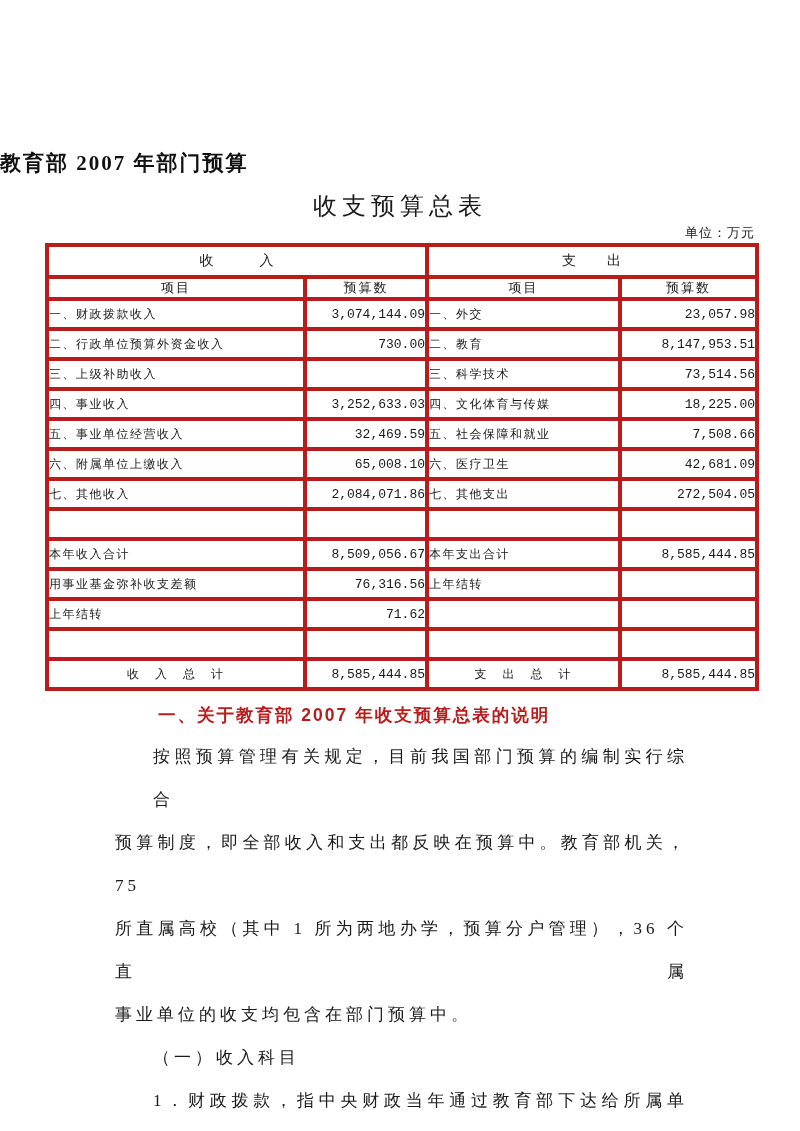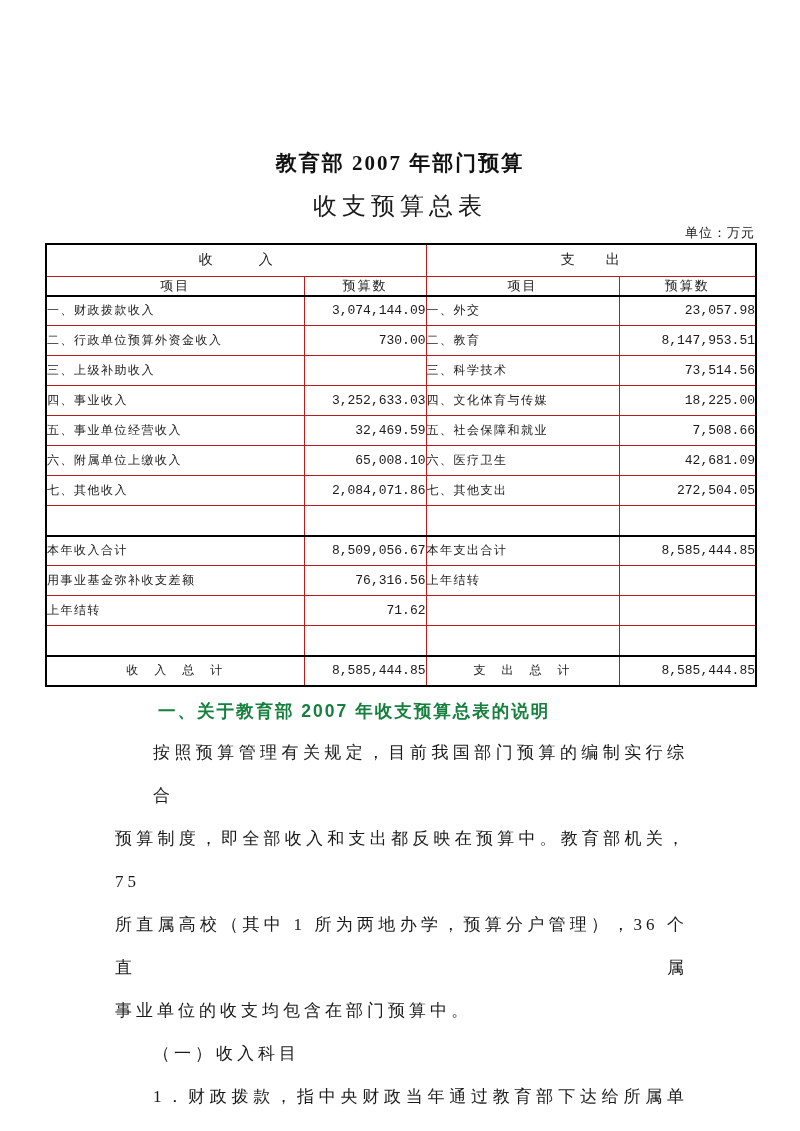--- a/index.html
+++ b/index.html
@@ -2,38 +2,38 @@
 <html lang="zh"><head>
 <meta charset="utf-8">
 <style>
   html, body { margin: 0; padding: 0; background: #e8e8e8; }
   .page {
     width: 800px; height: 1131px; background: #ffffff; margin: 0 auto;
     box-sizing: border-box; padding-top: 148px; position: relative;
     font-family: "Liberation Serif", serif; color: #1a1a1a; overflow: hidden;
   }
   .doc-title {
-    text-align: center; font-size: 21px; font-weight: bold;
+    text-align: left; font-size: 21px; font-weight: bold;
     letter-spacing: 2px; line-height: 30px; color: #111;
   }
   .doc-subtitle {
     text-align: center; font-size: 24px; font-weight: normal;
     letter-spacing: 5px; line-height: 25px; margin-top: 16px;
   }
   .table-area { margin: 0 45px; }
   .unit-label {
     text-align: right; font-size: 13px; letter-spacing: 1px;
     margin-top: 6px; margin-bottom: 2px; line-height: 16px;
   }
   table.budget {
     width: 710px; border-collapse: collapse; table-layout: fixed;
     border: 2px solid #000;
   }
   table.budget th, table.budget td {
-    border: 1px solid #b91c1c; overflow: hidden; white-space: nowrap;
+    border: 4px solid #b91c1c; overflow: hidden; white-space: nowrap;
     vertical-align: middle; padding: 0;
   }
   tr.h1 { height: 32px; }
   tr.h2 { height: 16px; }
   tr.h2 th { border-bottom: 2px solid #000; }
   tr.r { height: 30px; }
   tr.sum td { border-top: 2px solid #000; }
   th.sec { font-weight: normal; font-size: 14px; text-align: center; letter-spacing: 1px; }
   th.colhead { font-weight: normal; font-size: 13px; text-align: center; letter-spacing: 2px; }
   td.mid-div, th.mid-div { border-right: 2px solid #000; }
@@ -42,21 +42,21 @@
   }
   td.num {
     text-align: right; padding-right: 8px; font-size: 13px;
     font-family: "Liberation Mono", monospace; letter-spacing: 0;
   }
   td.center { text-align: center; padding-left: 0; letter-spacing: 2px; }
   .body-area { margin-left: 115px; margin-right: 112px; }
   .section-heading {
     font-family: "Liberation Sans", sans-serif; font-weight: bold;
     font-size: 17.5px; letter-spacing: 2px; line-height: 30px;
-    padding-left: 43px; margin-top: 9px; color: #15803d;
+    padding-left: 43px; margin-top: 9px; color: #b91c1c;
   }
   .paragraphs { margin-top: 5px; }
   .para-line {
     font-size: 17px; line-height: 43px; letter-spacing: 4px; color: #1a1a1a;
   }
   .jfull { text-align: justify; text-align-last: justify; }
   .indent { padding-left: 38px; }
 </style>
 </head>
 <body>

